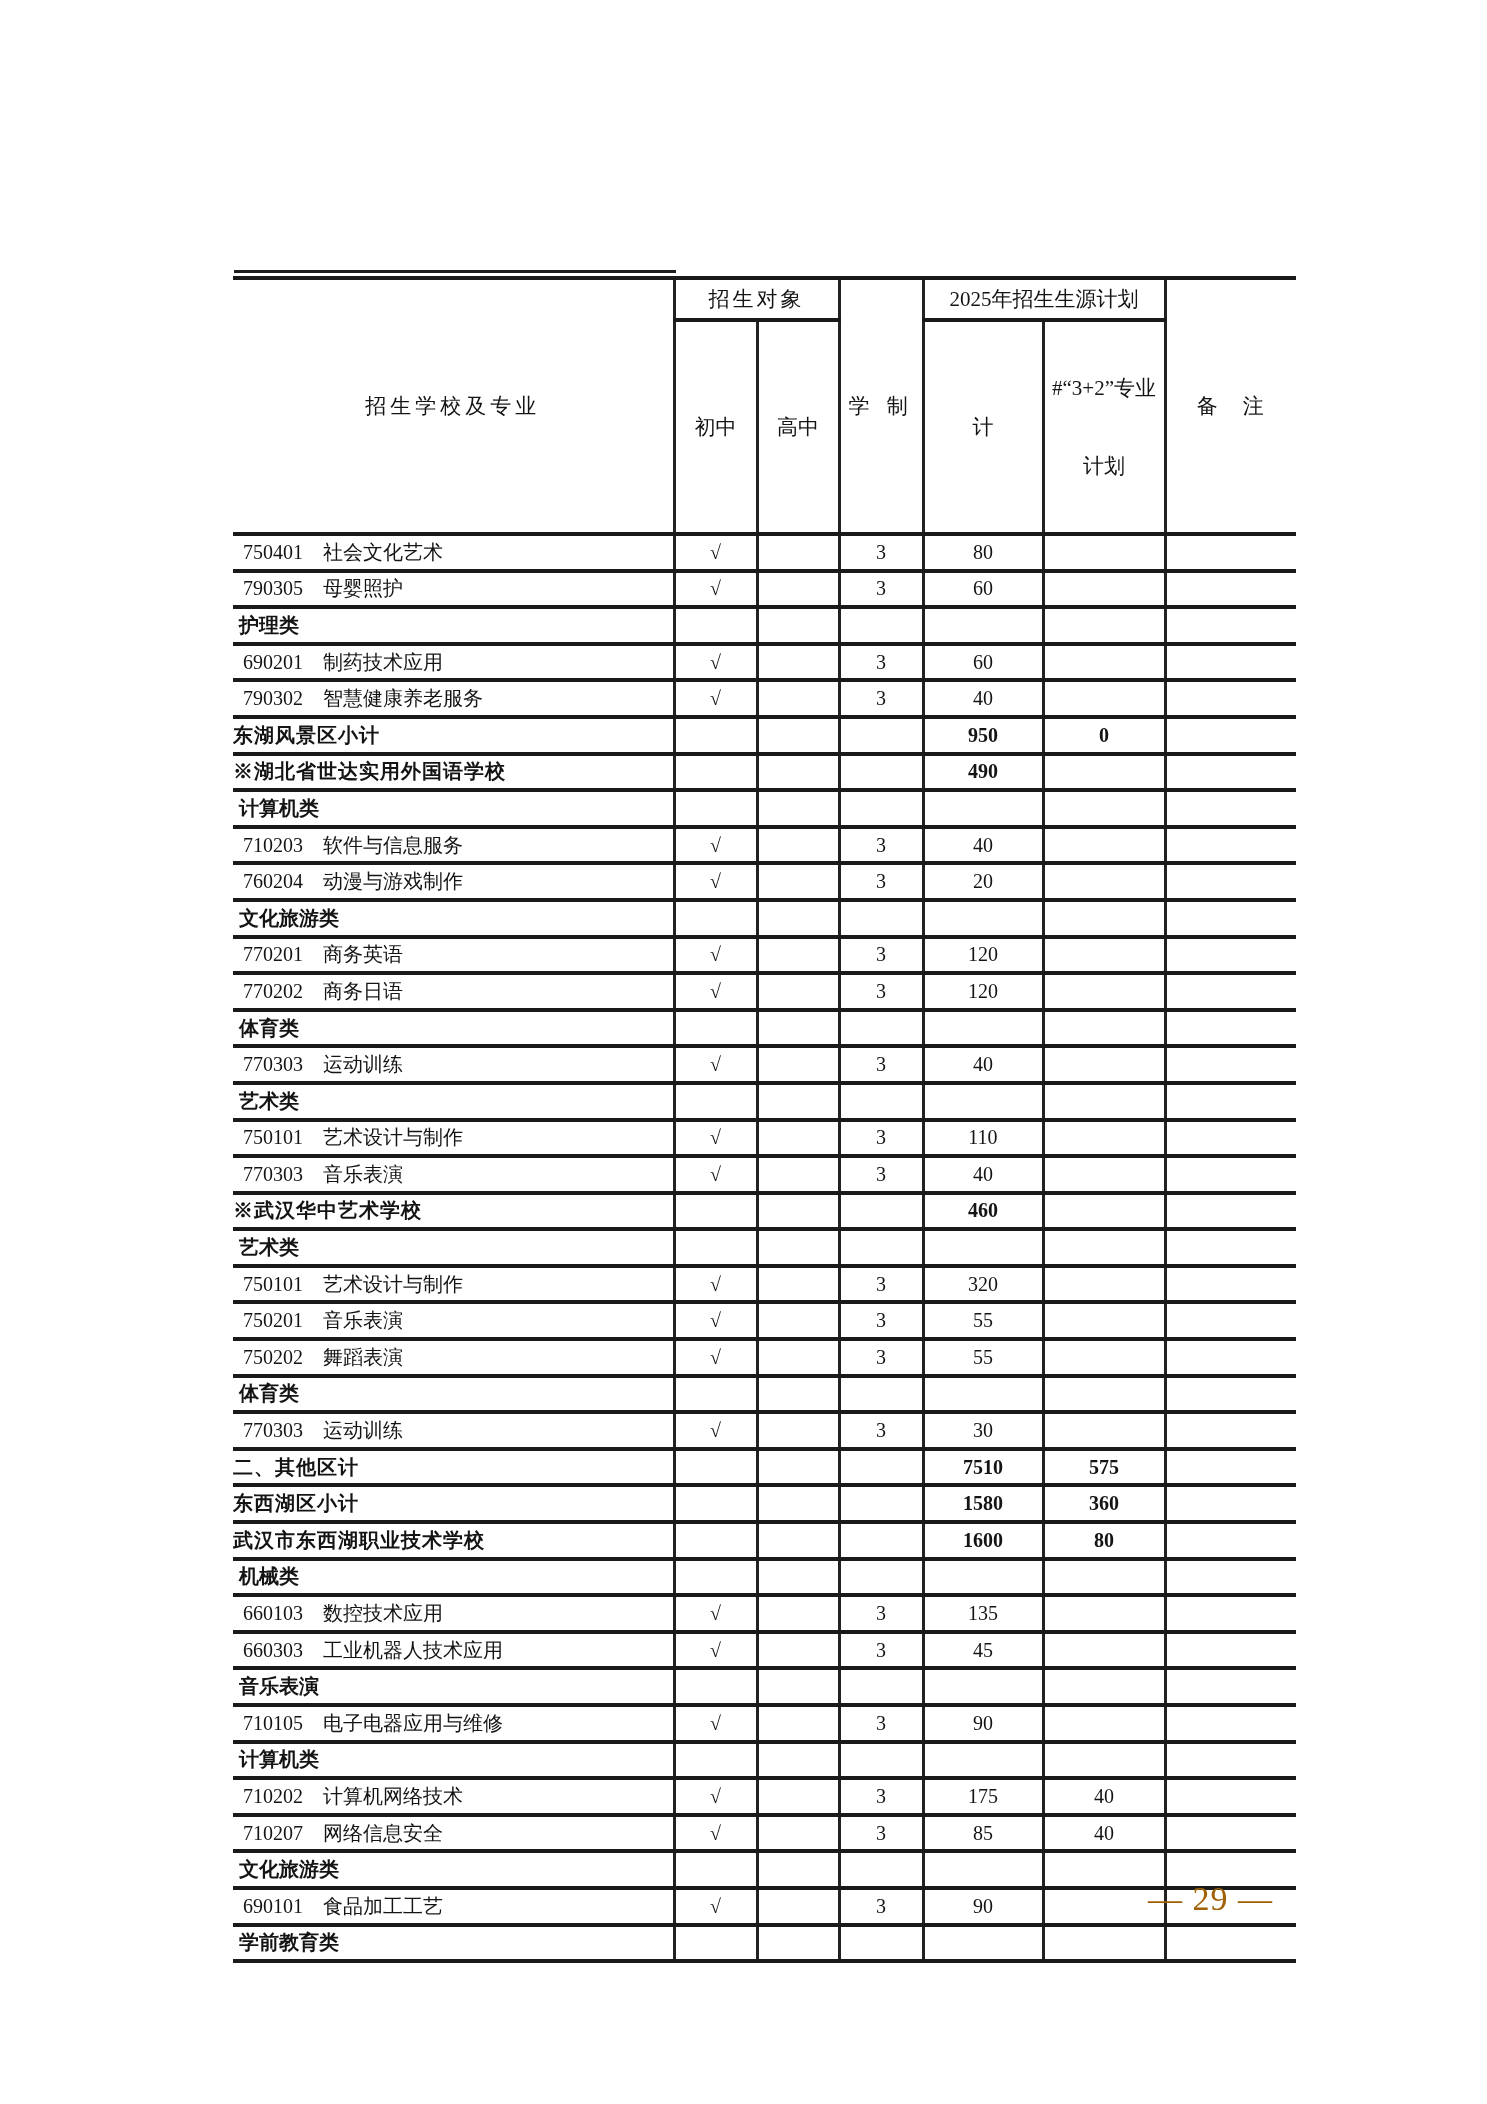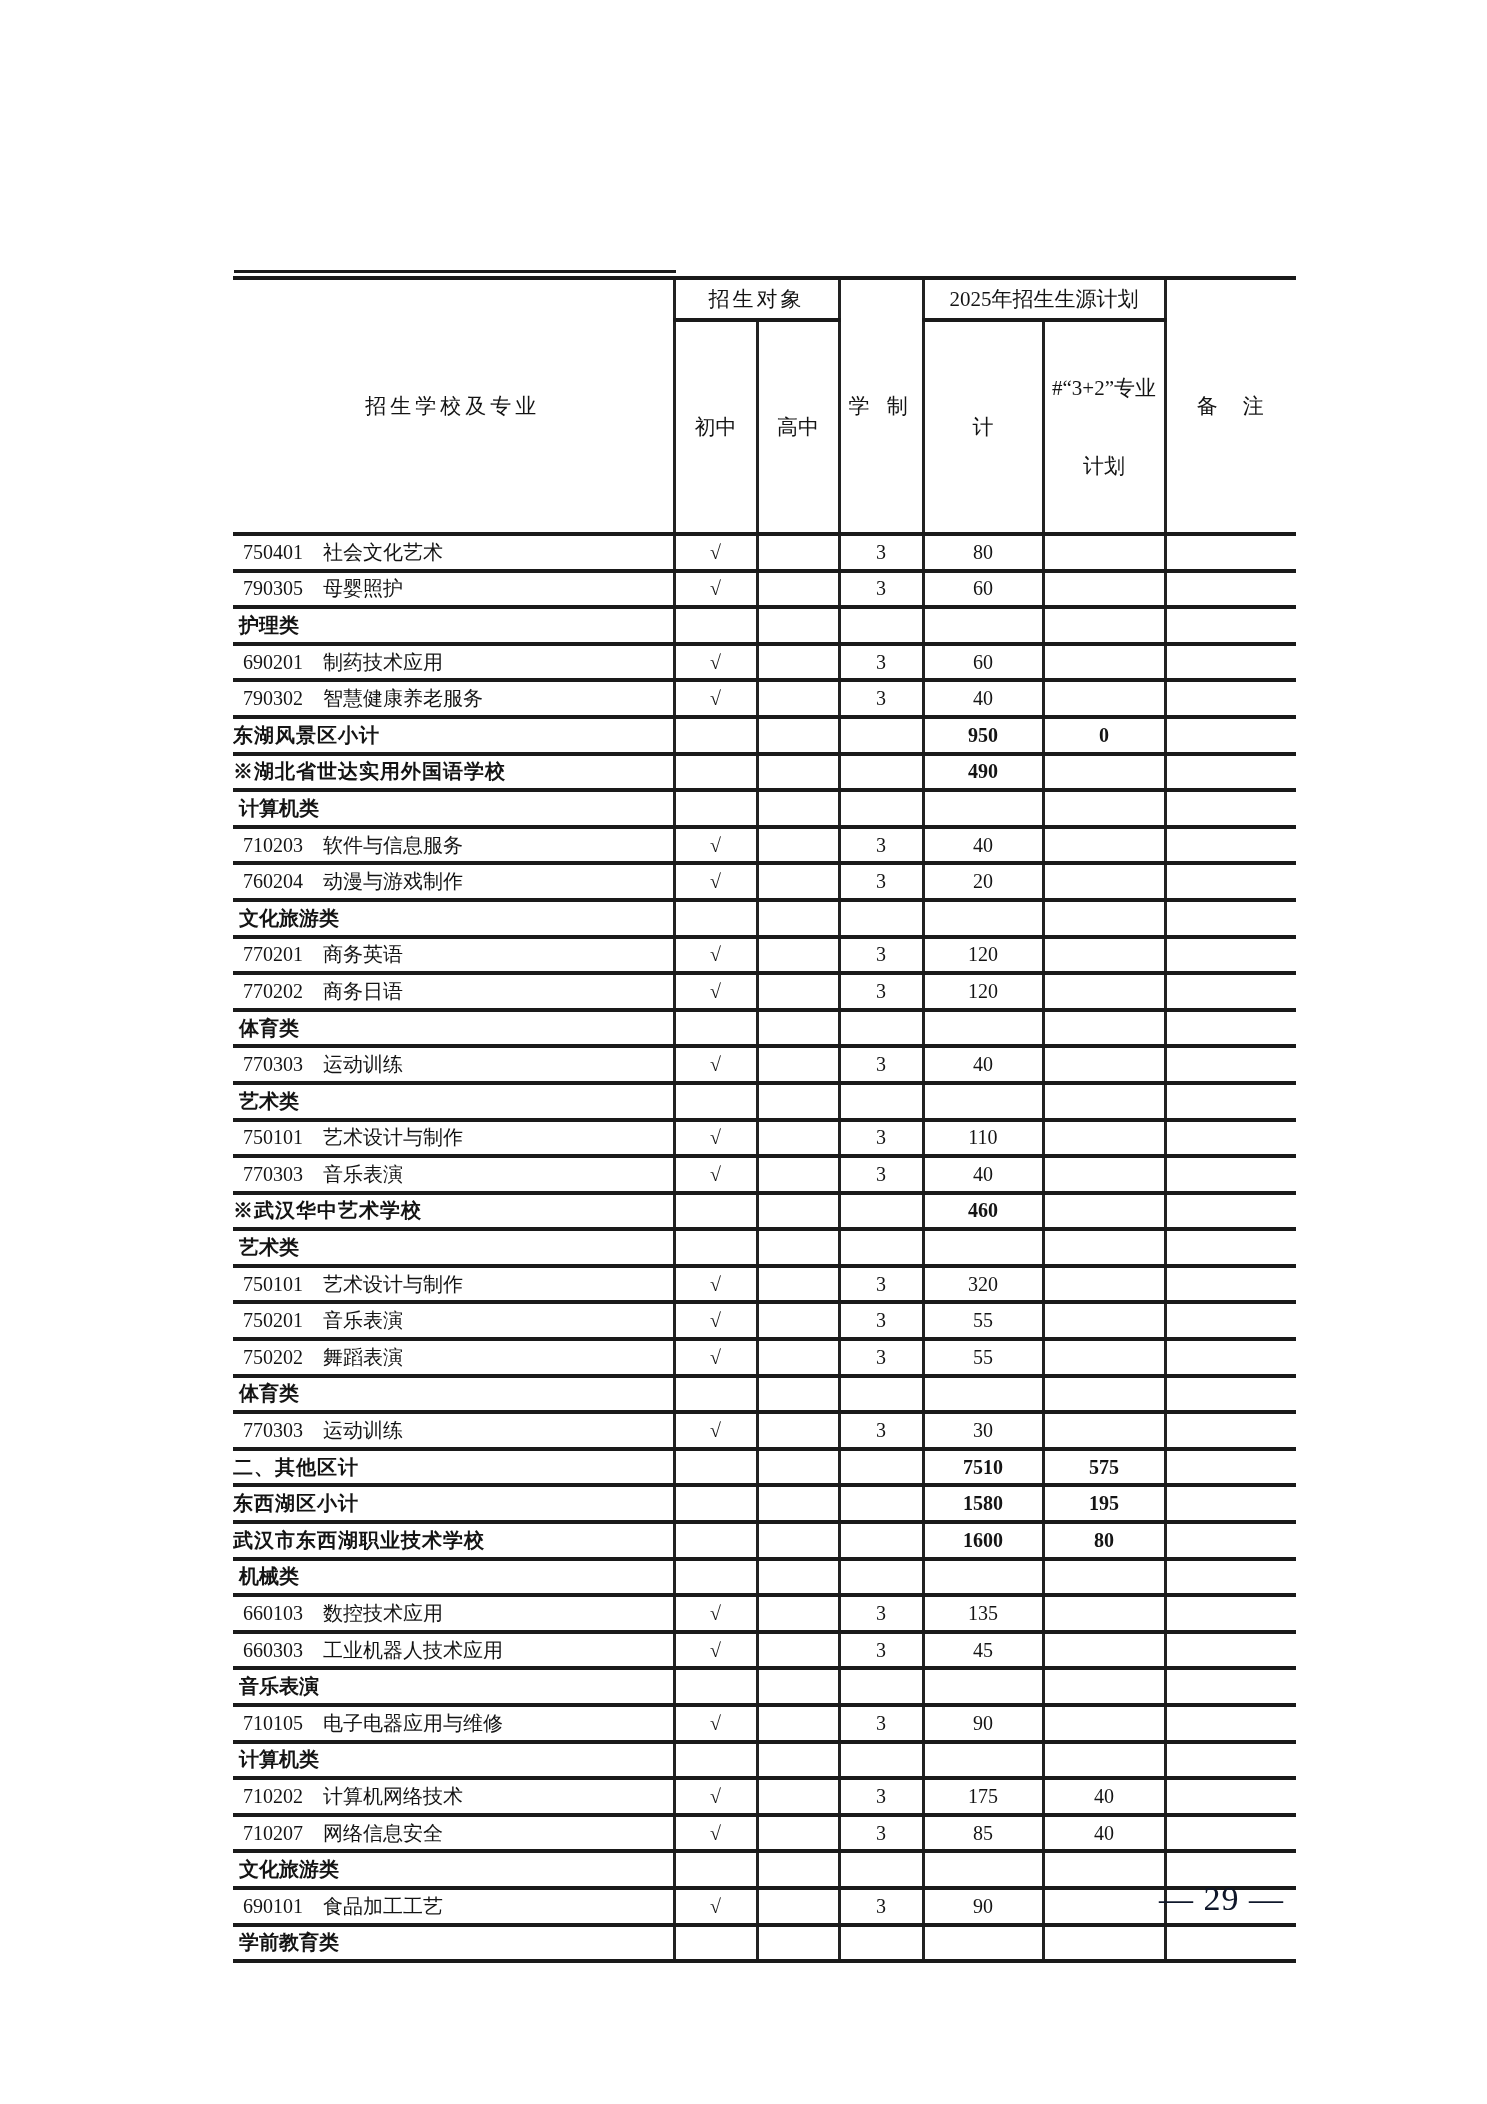--- a/index.html
+++ b/index.html
@@ -81,27 +81,27 @@
     text-align: left;
     font-size: 21px;
     font-weight: 700;
     letter-spacing: 1px;
   }
   td.num { text-align: center; }
   td.num.bold { font-weight: 700; }
 
   .pageno {
     position: absolute;
-    left: 1124px;
+    left: 1148px;
     top: 1880px;
     width: 160px;
-    text-align: right;
+    text-align: left;
     font-size: 34px;
     letter-spacing: 1px;
-    color: #0f172a;
+    color: #a16207;
   }
 </style>
 </head>
 <body>
 
 <div class="page">
 
   <div class="artifact-line"></div>
 
   <table class="tbl">
@@ -366,21 +366,21 @@
           <td class="num bold">7510</td>
           <td class="num bold">575</td>
           <td class="num"></td>
         </tr>
         <tr>
           <td class="name-subtotal">东西湖区小计</td>
           <td class="num"></td>
           <td class="num"></td>
           <td class="num"></td>
           <td class="num bold">1580</td>
-          <td class="num bold">195</td>
+          <td class="num bold">360</td>
           <td class="num"></td>
         </tr>
         <tr>
           <td class="name-subtotal">武汉市东西湖职业技术学校</td>
           <td class="num"></td>
           <td class="num"></td>
           <td class="num"></td>
           <td class="num bold">1600</td>
           <td class="num bold">80</td>
           <td class="num"></td>

